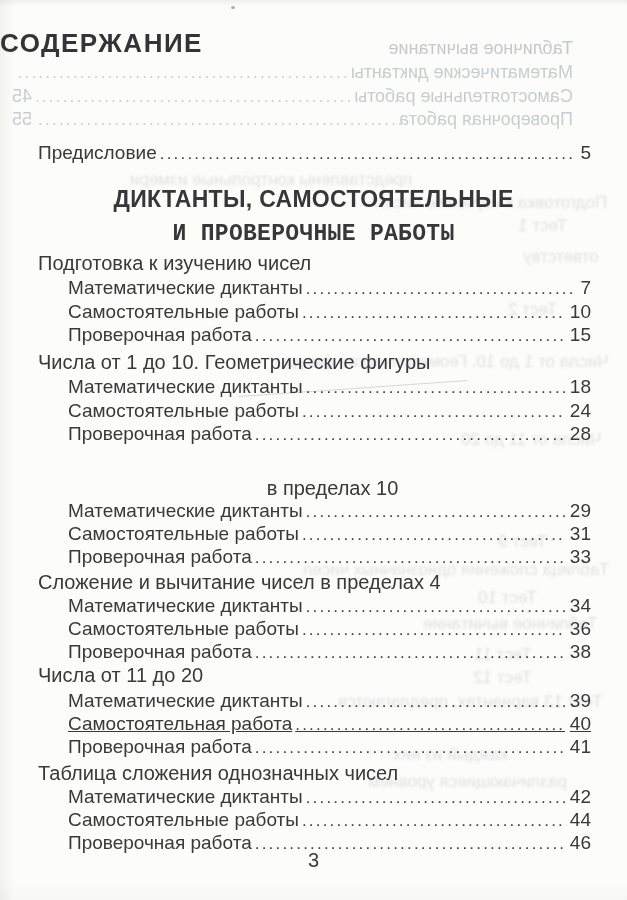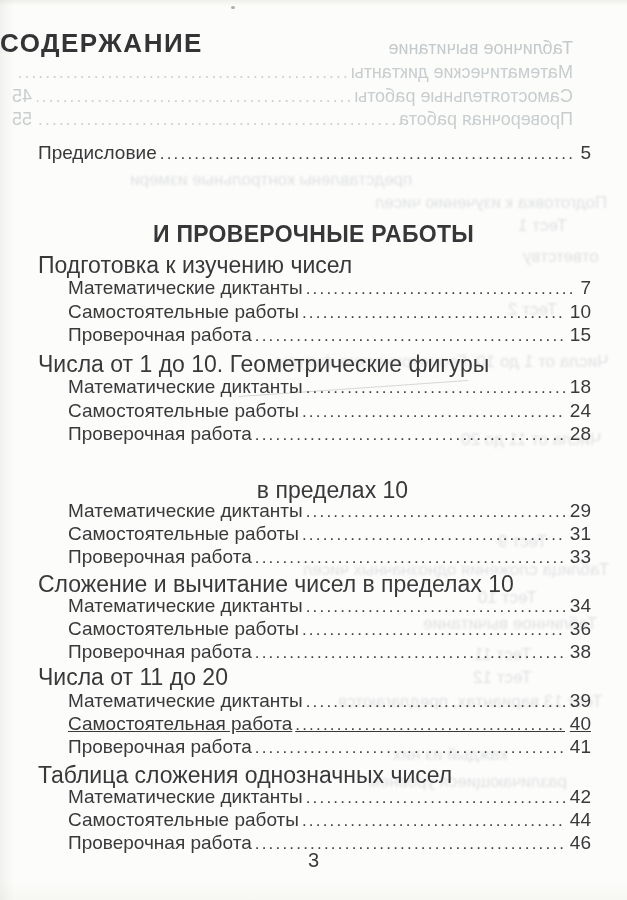--- a/index.html
+++ b/index.html
@@ -18,21 +18,21 @@
     font-size:26px;font-weight:bold;letter-spacing:1.5px;color:#343436;}
 
   
   .row{position:absolute;left:38px;right:36px;display:flex;align-items:baseline;font-size:19px;justify-content:center;}
   .row.ind{left:68px;}
   .row .lbl{white-space:nowrap;}
   .leader{flex:1;overflow:hidden;white-space:nowrap;margin:0 3px;}
   .leader::after{content:"..................................................................................................................................................";
     font-size:17px;letter-spacing:2.2px;color:#414143;}
   .pg{white-space:nowrap;padding-left:2px;}
-  .sect{position:absolute;left:38px;right:30px;font-size:23px;white-space:nowrap;}
+  .sect{position:absolute;left:38px;right:30px;font-size:20px;white-space:nowrap;}
   .sect.ind2{left:68px;text-align:center;}
   .wide{word-spacing:6px;}
 
   .part-heading{position:absolute;left:0;right:0;text-align:center;
     font-size:23px;font-weight:bold;color:#37373a;letter-spacing:.3px;}
 
   .folio{position:absolute;top:849px;left:0;right:0;text-align:center;font-size:20px;color:#3c3c3e;}
 
   
   .ghost-top{position:absolute;left:8px;right:50px;transform:scaleX(-1);color:#c2c7c9;opacity:.95;filter:blur(.4px);}
@@ -86,21 +86,22 @@
   <div class="ghost-line" style="top:772px;right:60px;">различающиеся уровнем</div>
 
   <div class="title">СОДЕРЖАНИЕ</div>
 
   <div class="row" style="top:142px;">
     <span class="lbl">Предисловие</span>
       <span class="leader"></span>
       <span class="pg">5</span>
   </div>
 
-  <div class="part-heading" style="top:221px;">И ПРОВЕРОЧНЫЕ РАБОТЫ</div>
+  <div class="part-heading" style="top:186px;">ДИКТАНТЫ, САМОСТОЯТЕЛЬНЫЕ</div>
+  <div class="part-heading" style="top:221px;font-family:Liberation Mono, monospace;">И ПРОВЕРОЧНЫЕ РАБОТЫ</div>
 
   <div class="sect" style="top:252px;">Подготовка к изучению чисел</div>
   <div class="row ind" style="top:277px;">
       <span class="lbl">Математические диктанты</span>
       <span class="leader"></span>
       <span class="pg">7</span>
     </div>
   <div class="row ind" style="top:301px;">
       <span class="lbl">Самостоятельные работы</span>
       <span class="leader"></span>
@@ -139,21 +140,21 @@
       <span class="lbl">Самостоятельные работы</span>
       <span class="leader"></span>
       <span class="pg">31</span>
     </div>
   <div class="row ind" style="top:546px;">
       <span class="lbl">Проверочная работа</span>
       <span class="leader"></span>
       <span class="pg">33</span>
     </div>
 
-  <div class="sect" style="top:571px;">Сложение и вычитание чисел в пределах 10</div>
+  <div class="sect" style="top:571px;">Сложение и вычитание чисел в пределах 4</div>
   <div class="row ind" style="top:595px;">
       <span class="lbl">Математические диктанты</span>
       <span class="leader"></span>
       <span class="pg">34</span>
     </div>
   <div class="row ind" style="top:618px;">
       <span class="lbl">Самостоятельные работы</span>
       <span class="leader"></span>
       <span class="pg">36</span>
     </div>

